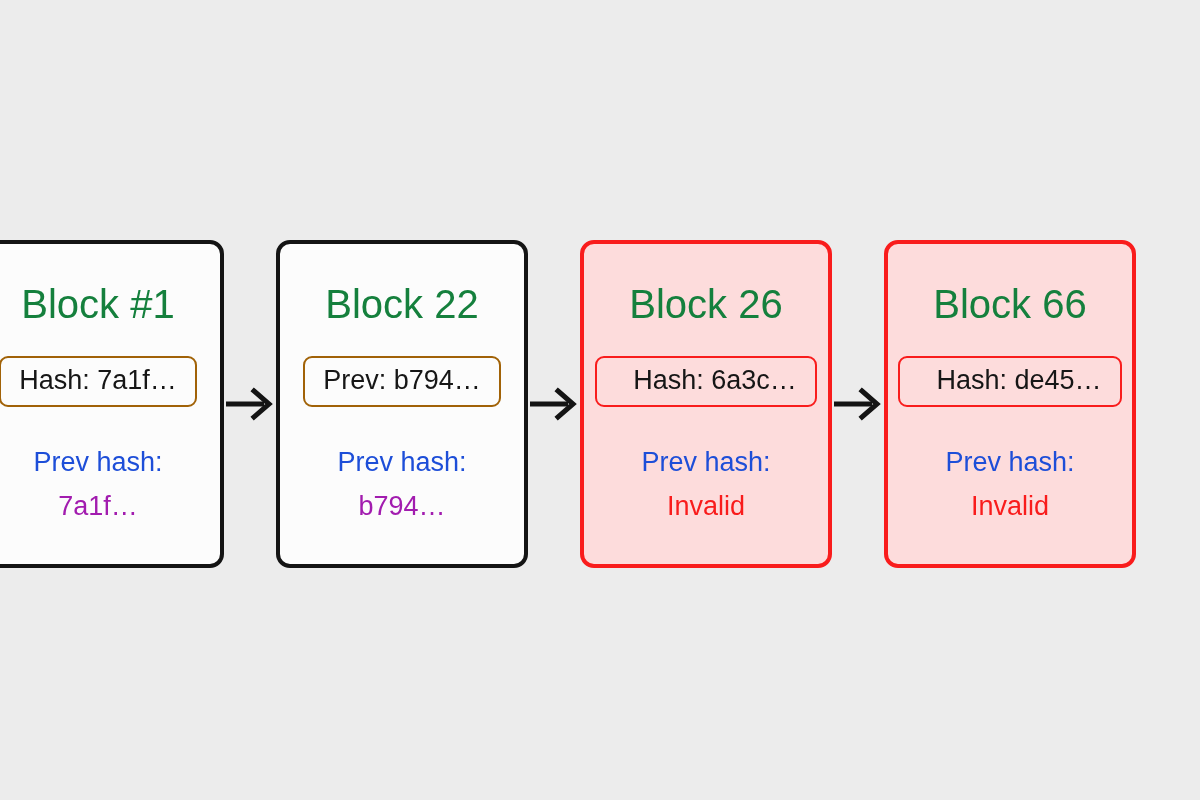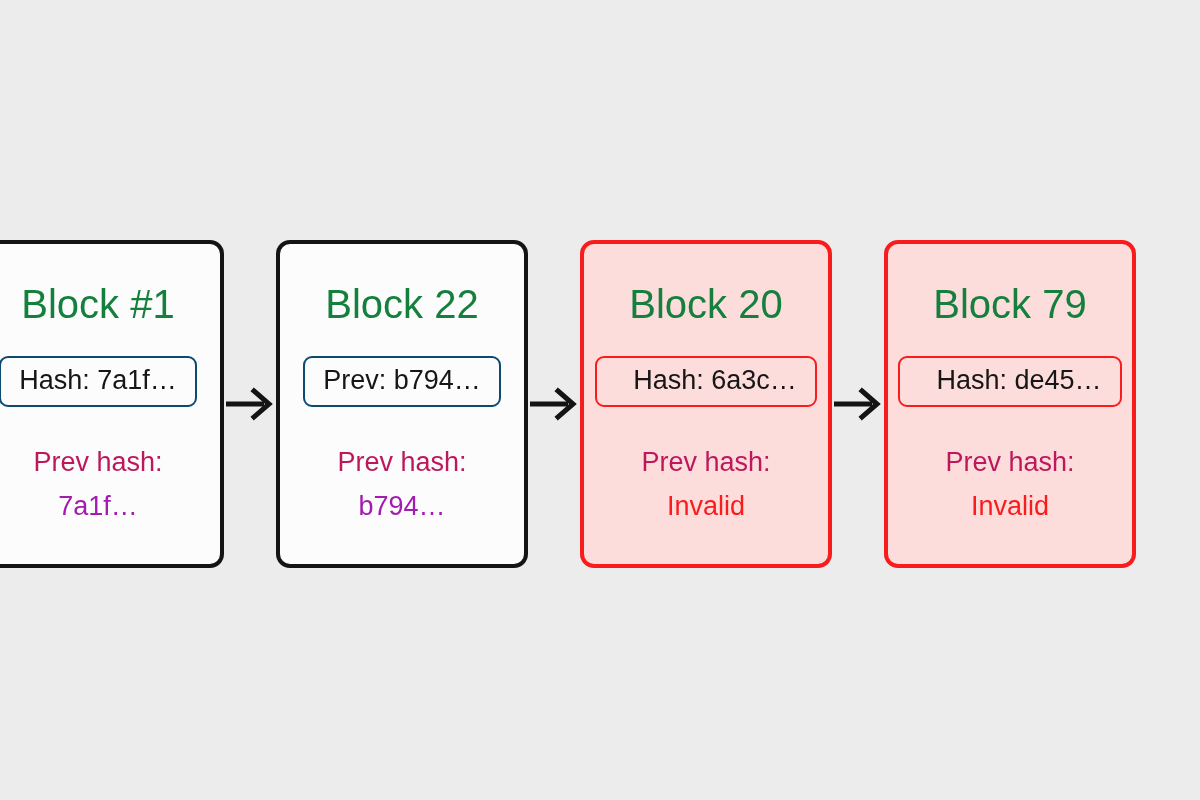--- a/index.html
+++ b/index.html
@@ -58,38 +58,38 @@
   .hash-pill {
     margin-top: 32px;
     padding: 9px 18px 11px;
     border-radius: 9px;
     font-size: 27px;
     line-height: 1;
     color: #161616;
     white-space: nowrap;
   }
   .valid .hash-pill {
-    border: 2px solid #0c4a6e;
+    border: 2px solid #a16207;
     background: #fcfcfc;
   }
   .invalid .hash-pill {
     border: 2px solid #f91c1c;
     background: transparent;
     padding-left: 36px;
   }
 
   .prev-wrap {
     margin-top: 34px;
     text-align: center;
     line-height: 1.62;
   }
   .prev-label {
     display: block;
     font-size: 27px;
-    color: #be185d;
+    color: #1d4ed8;
     white-space: nowrap;
   }
   .prev-value {
     display: block;
     font-size: 27px;
     color: #a21caf;
     white-space: nowrap;
   }
   .prev-value.bad { color: #f91c1c; }
 
@@ -133,37 +133,37 @@
   </div>
 
   <div class="arrow">
     <svg width="52" height="44" viewBox="0 0 52 44">
       <path d="M2 22 H40" stroke="#141414" stroke-width="5" fill="none"></path>
       <path d="M30 9 L45 22 L30 35" stroke="#141414" stroke-width="5" fill="none" stroke-linecap="square" stroke-linejoin="miter"></path>
     </svg>
   </div>
 
   <div class="block invalid">
-    <div class="block-title">Block 20</div>
+    <div class="block-title">Block 26</div>
     <div class="hash-pill">Hash: 6a3c…</div>
     <div class="prev-wrap">
       <span class="prev-label">Prev hash:</span>
       <span class="prev-value bad">Invalid</span>
     </div>
   </div>
 
   <div class="arrow">
     <svg width="52" height="44" viewBox="0 0 52 44">
       <path d="M2 22 H40" stroke="#141414" stroke-width="5" fill="none"></path>
       <path d="M30 9 L45 22 L30 35" stroke="#141414" stroke-width="5" fill="none" stroke-linecap="square" stroke-linejoin="miter"></path>
     </svg>
   </div>
 
   <div class="block invalid">
-    <div class="block-title">Block 79</div>
+    <div class="block-title">Block 66</div>
     <div class="hash-pill">Hash: de45…</div>
     <div class="prev-wrap">
       <span class="prev-label">Prev hash:</span>
       <span class="prev-value bad">Invalid</span>
     </div>
   </div>
 
 </div>
 
 </body></html>

